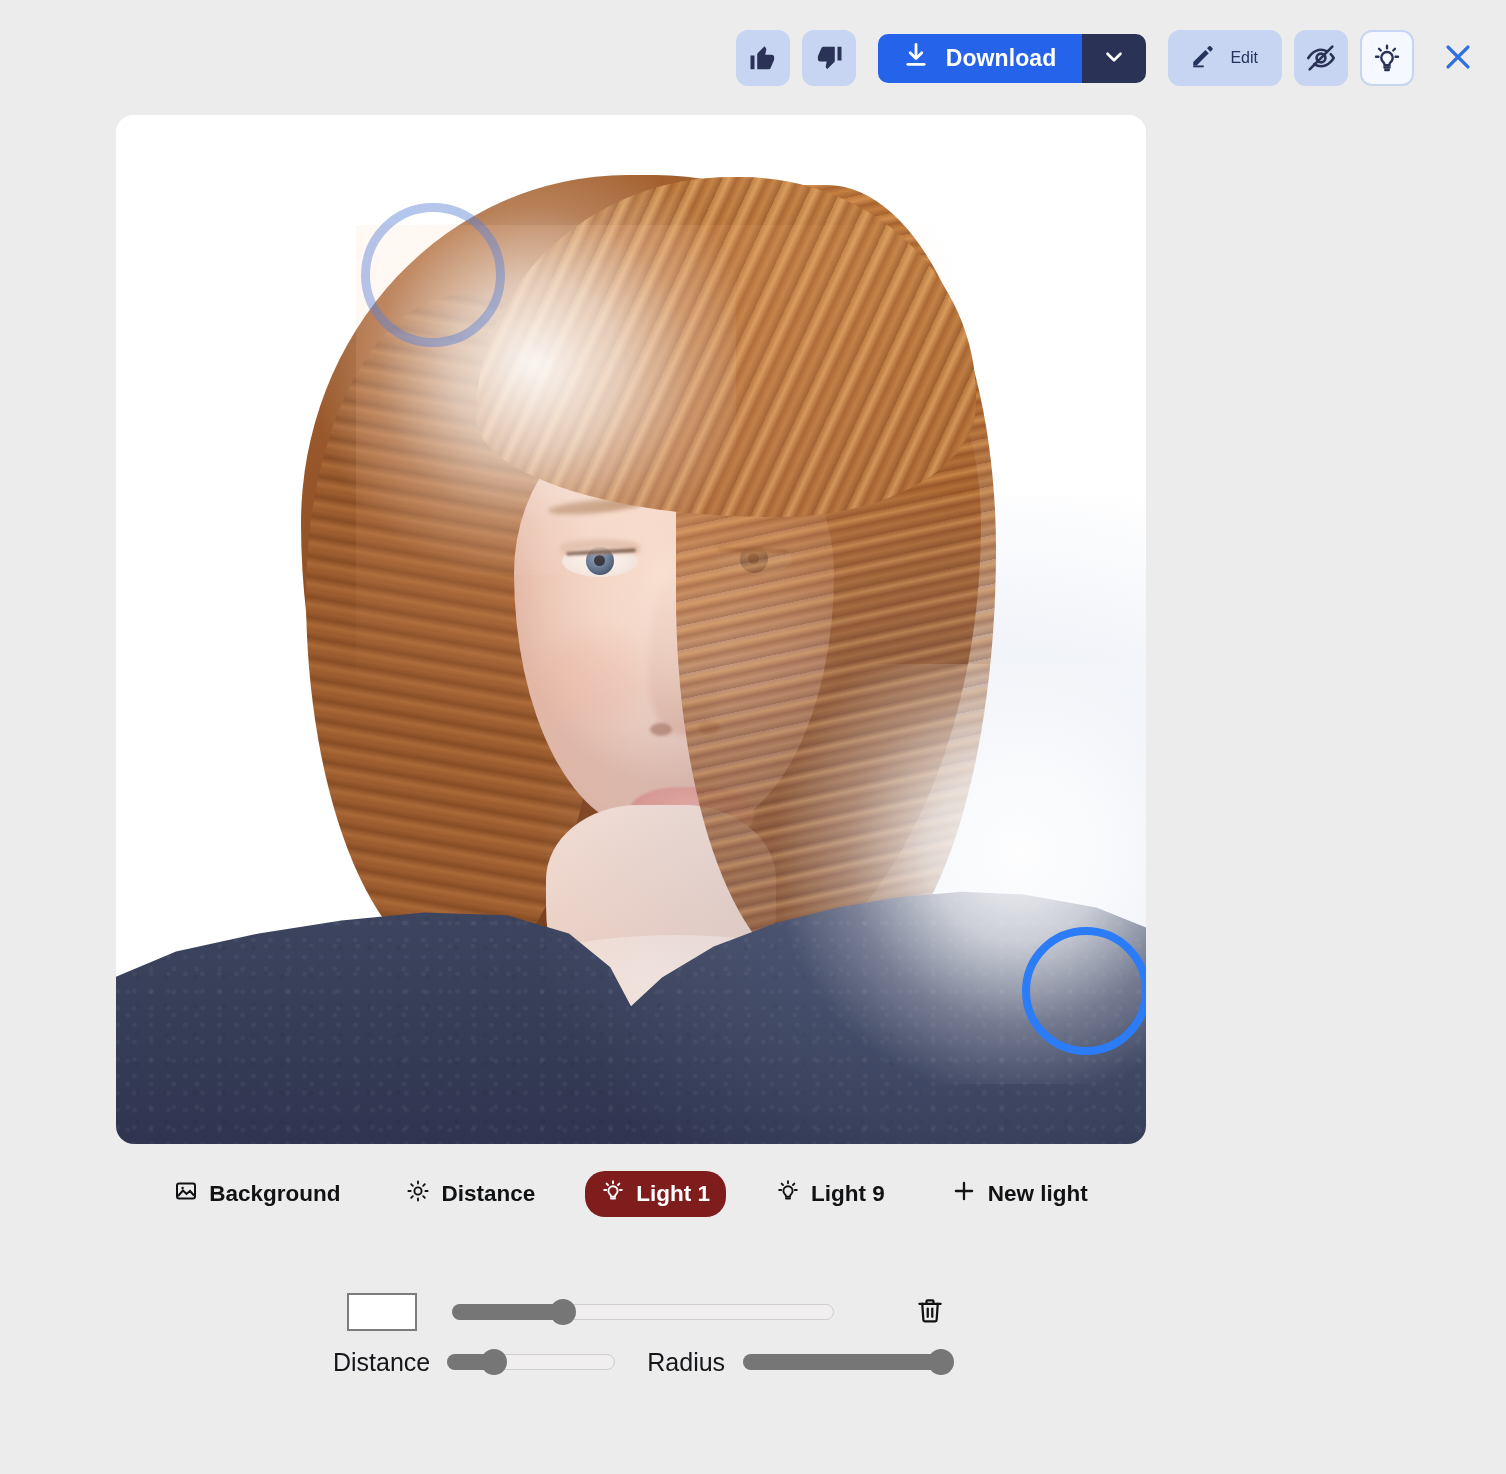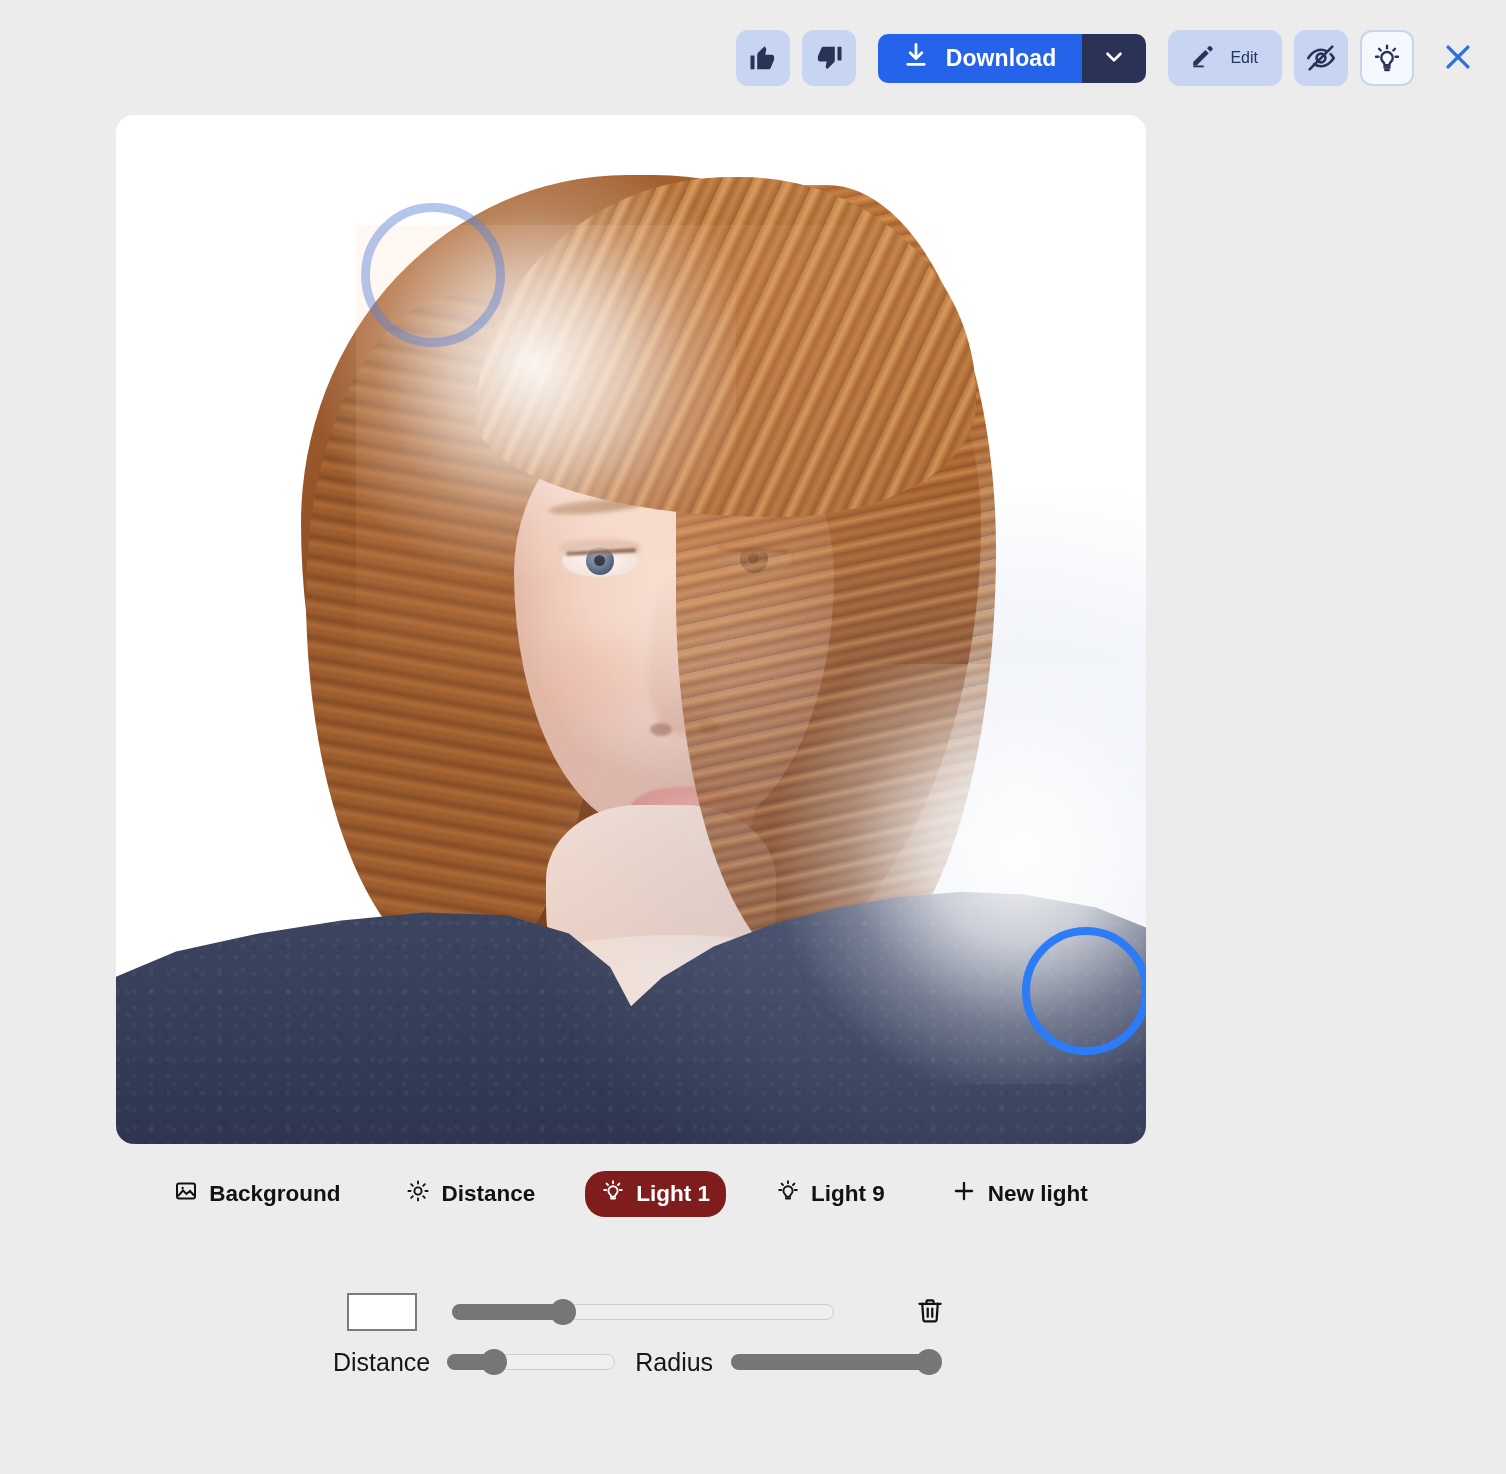--- a/index.html
+++ b/index.html
@@ -663,21 +663,21 @@
 
   <div class="row2">
     <span class="slider-label">Distance</span>
 
     <div class="slider" id="slider-distance">
       <div class="track"></div>
       <div class="fill" style="width:28%"></div>
       <div class="knob" style="left:28%"></div>
     </div>
 
-    <span class="slider-label" style="margin-left:20px;">Radius</span>
+    <span class="slider-label" style="margin-left:32px;">Radius</span>
 
     <div class="slider" id="slider-radius">
       <div class="track"></div>
       <div class="fill" style="width:100%"></div>
       <div class="knob" style="left:100%"></div>
     </div>
   </div>
 </div>
 
 </body></html>

